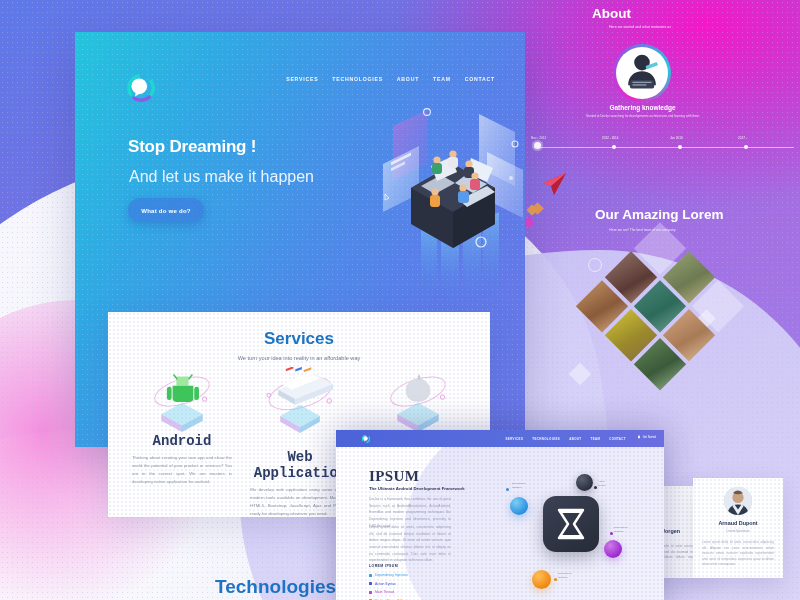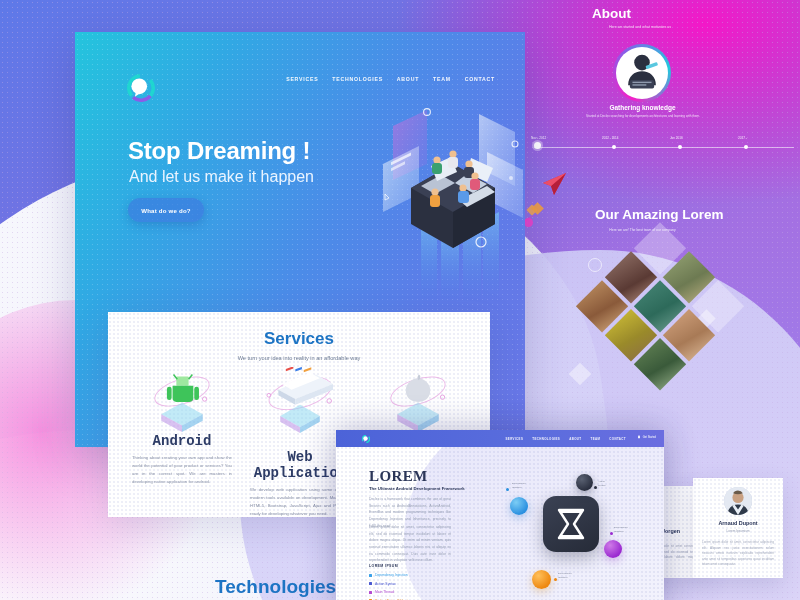--- a/index.html
+++ b/index.html
@@ -78,21 +78,21 @@
   .nav {
     position:absolute; right:30px; top:44px;
     display:flex; gap:14px; align-items:center;
   }
   .nav a {
     color:rgba(255,255,255,.93); font-size:5.2px; letter-spacing:.75px;
     text-decoration:none; font-weight:600; text-transform:uppercase;
   }
   .hero-title {
     position:absolute; left:53px; top:105px;
-    color:#fff; font-size:24px; font-weight:bold; letter-spacing:-.2px;
+    color:#fff; font-size:17px; font-weight:bold; letter-spacing:-.2px;
   }
   .hero-sub {
     position:absolute; left:54px; top:136px;
     color:#eaf4ff; font-size:16px; font-weight:400;
   }
   .hero-btn {
     position:absolute; left:53px; top:166px; width:76px; height:24px;
     border-radius:13px; border:none;
     background:rgba(62,118,222,.62);
     color:#fff; font-size:6.1px; font-weight:600; letter-spacing:.2px;
@@ -513,21 +513,21 @@
       <span>CONTACT</span>
     </div>
     <div class="dx-cta">
       <svg width="4" height="4" viewBox="0 0 10 10">
         <path d="M5 0 C7 2 8 5 7 8 L3 8 C2 5 3 2 5 0z" fill="#ffffff"></path>
       </svg>
       <span>Get Started</span>
     </div>
   </div>
 
-  <h2 class="dx-brand">LOREM</h2>
+  <h2 class="dx-brand">IPSUM</h2>
   <p class="dx-tag">The Ultimate Android Development Framework</p>
   <p class="dx-p p1">Declex is a framework that combines the use of great libraries such as AndroidAnnotations, ActiveAndroid, EventBus and modern programming techniques like Dependency Injection and Inheritance, precisely to fulfill this need.</p>
   <p class="dx-p p2">Lorem ipsum dolor sit amet, consectetur adipiscing elit, sed do eiusmod tempor incididunt ut labore et dolore magna aliqua. Ut enim ad minim veniam, quis nostrud exercitation ullamco laboris nisi ut aliquip ex ea commodo consequat. Duis aute irure dolor in reprehenderit in voluptate velit esse cillum.</p>
   <div class="dx-lhead">LOREM IPSUM</div>
   <ul class="dx-list" style="list-style:none;">
     <li class="dx-li">
       <i style="background:#3aa0e8"></i>
       <span style="color:#3aa0e8">Dependency Injection</span>
     </li>
     <li class="dx-li">

